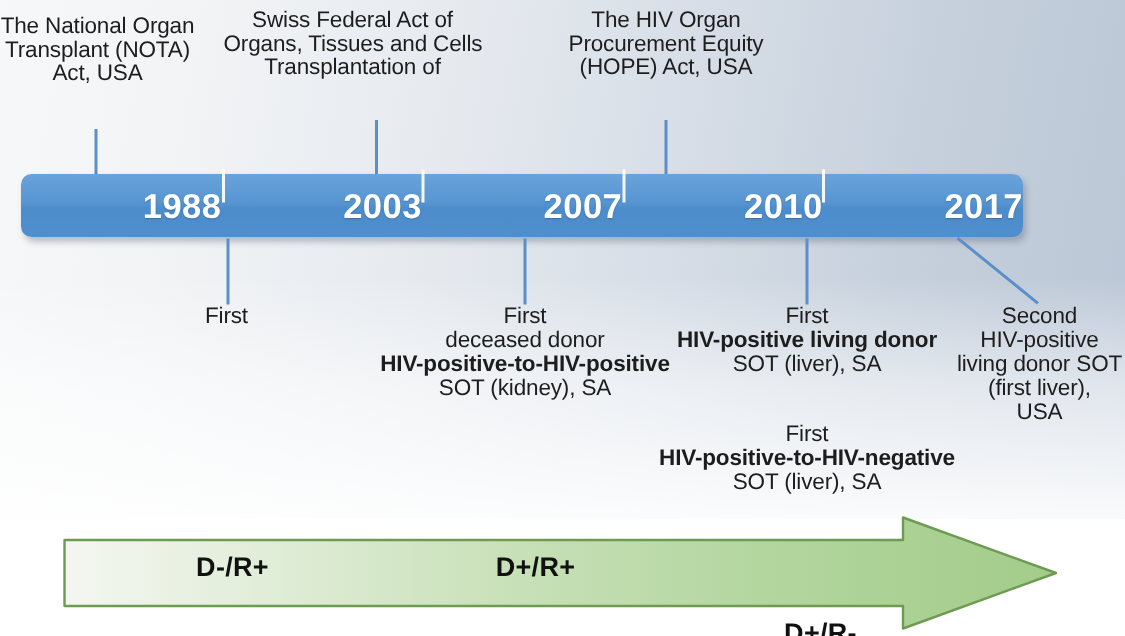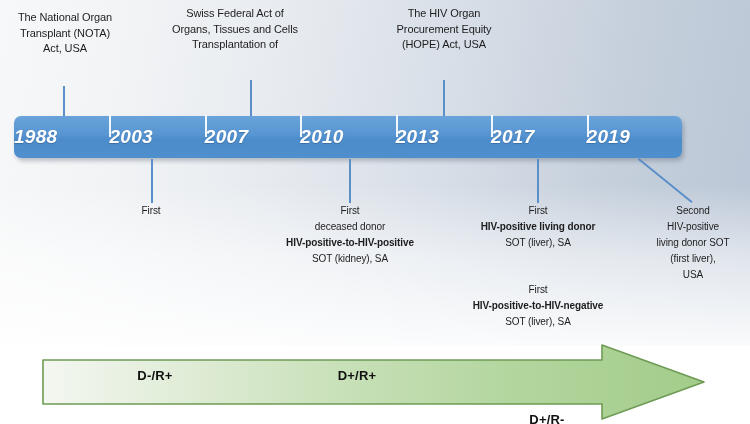--- a/index.html
+++ b/index.html
@@ -48,21 +48,21 @@
     width: 750px;
     height: 78px;
     background: #ffffff;
   }
 
   
   .top-caption {
     position: absolute;
     text-align: center;
     color: #1d1d1d;
-    font-size: 11px;
+    font-size: 15px;
     line-height: 15.5px;
     letter-spacing: -0.1px;
   }
   .top-caption div { white-space: nowrap; }
 
   
   .tick {
     position: absolute;
     width: 2px;
     background: #5b8fc9;
@@ -83,64 +83,63 @@
     height: 42px;
     border-radius: 7px;
     background: linear-gradient(180deg, #6aa3da 0%, #5795d2 45%, #4d8cca 55%, #4f8fcd 100%);
     box-shadow: 2px 3px 4px rgba(90,100,115,0.38);
     display: flex;
     align-items: center;
   }
   .tl-cell {
     flex: 1 1 0;
     position: relative;
-    text-align: left;
+    text-align: right;
     color: #ffffff;
-    font-size: 19px;
+    font-size: 23px;
     font-weight: bold;
     letter-spacing: 0.3px;
     text-shadow: 0 1px 1px rgba(30,60,95,0.35);
-    font-style: italic;
   }
   .tl-cell + .tl-cell::before {
     content: "";
     position: absolute;
     left: 0;
     top: -11px;
     height: 22px;
     width: 2px;
     background: rgba(255,255,255,0.92);
   }
 
   
   .bot-caption {
     position: absolute;
     text-align: center;
     color: #1d1d1d;
-    font-size: 10px;
+    font-size: 15px;
     line-height: 16px;
     letter-spacing: -0.1px;
   }
   .bot-caption div { white-space: nowrap; }
   .bot-caption .b { font-weight: bold; }
 
   
   .arrow-wrap {
     position: absolute;
     left: 42px;
     top: 344px;
     width: 664px;
     height: 76px;
   }
   .arrow-wrap svg { display: block; }
   .arrow-label {
     position: absolute;
     top: 368px;
     color: #111111;
-    font-size: 13px;
+    font-size: 18px;
     font-weight: bold;
     letter-spacing: 0.2px;
     text-align: center;
   }
 </style>
 </head>
 <body>
 
 <div id="figure">
 
@@ -168,23 +167,21 @@
 
   <div class="tick" style="left:63px;  top:86px; height:30px;"></div>
   <div class="tick" style="left:250px; top:80px; height:36px;"></div>
   <div class="tick" style="left:443px; top:80px; height:36px;"></div>
 
   <div class="timeline">
     <div class="tl-cell">1988</div>
     <div class="tl-cell">2003</div>
     <div class="tl-cell">2007</div>
     <div class="tl-cell">2010</div>
-    <div class="tl-cell">2013</div>
     <div class="tl-cell">2017</div>
-    <div class="tl-cell">2019</div>
   </div>
 
   <div class="tick" style="left:151px; top:159px; height:44px;"></div>
   <div class="tick" style="left:349px; top:159px; height:44px;"></div>
   <div class="tick" style="left:537px; top:159px; height:44px;"></div>
   <div class="tick-diag" style="left:639px; top:158px; width:69px; transform:rotate(39deg);"></div>
 
   <div class="bot-caption" style="left:42px; top:203px; width:218px;">
     <div>First</div>
   </div>

